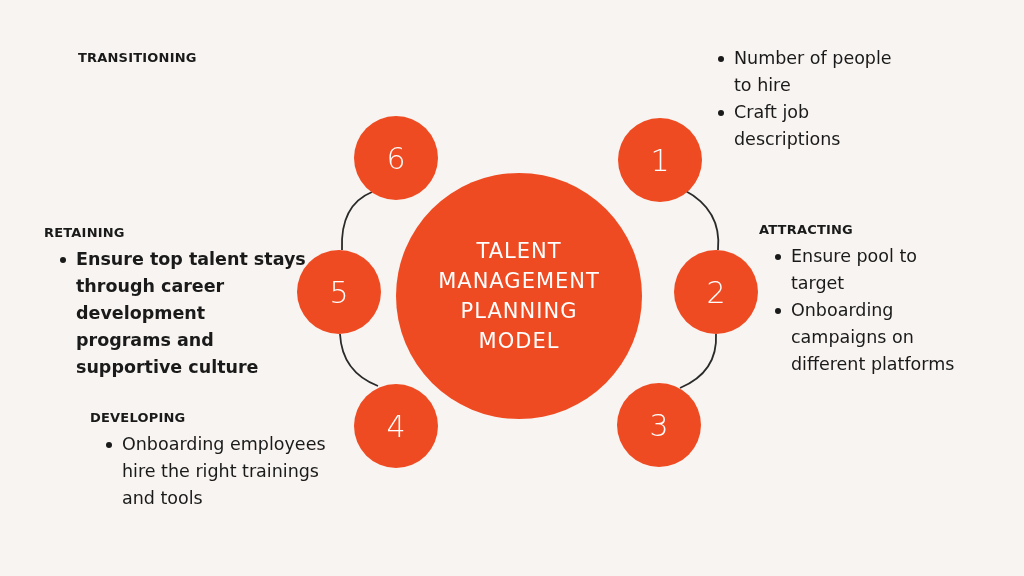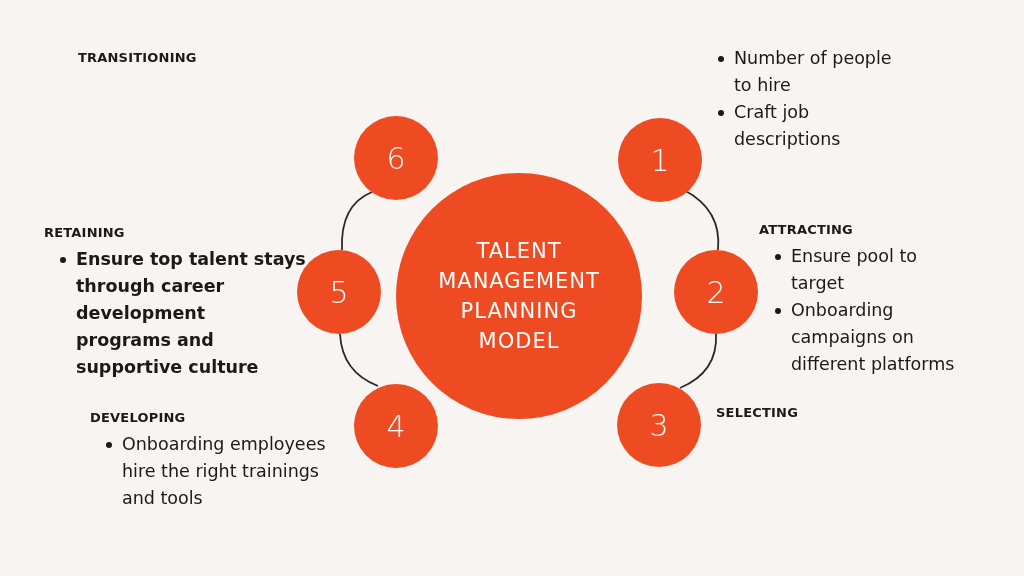--- a/index.html
+++ b/index.html
@@ -53,21 +53,20 @@
 
 <div class="block" style="left:759px; top:217px; width:240px;">
   <h3>ATTRACTING</h3>
   <ul>
     <li style="width:140px;">Ensure pool to target</li>
     <li style="width:190px;">Onboarding campaigns on different platforms</li>
   </ul>
 </div>
 
 <div class="block" style="left:716px; top:400px; width:260px;">
-  <h3>SELECTING</h3>
 </div>
 
 <div class="block" style="left:90px; top:405px; width:270px;">
   <h3>DEVELOPING</h3>
   <ul>
     <li style="width:225px;">Onboarding employees hire the right trainings and tools</li>
   </ul>
 </div>
 
 <div class="block" style="left:44px; top:220px; width:260px;">

